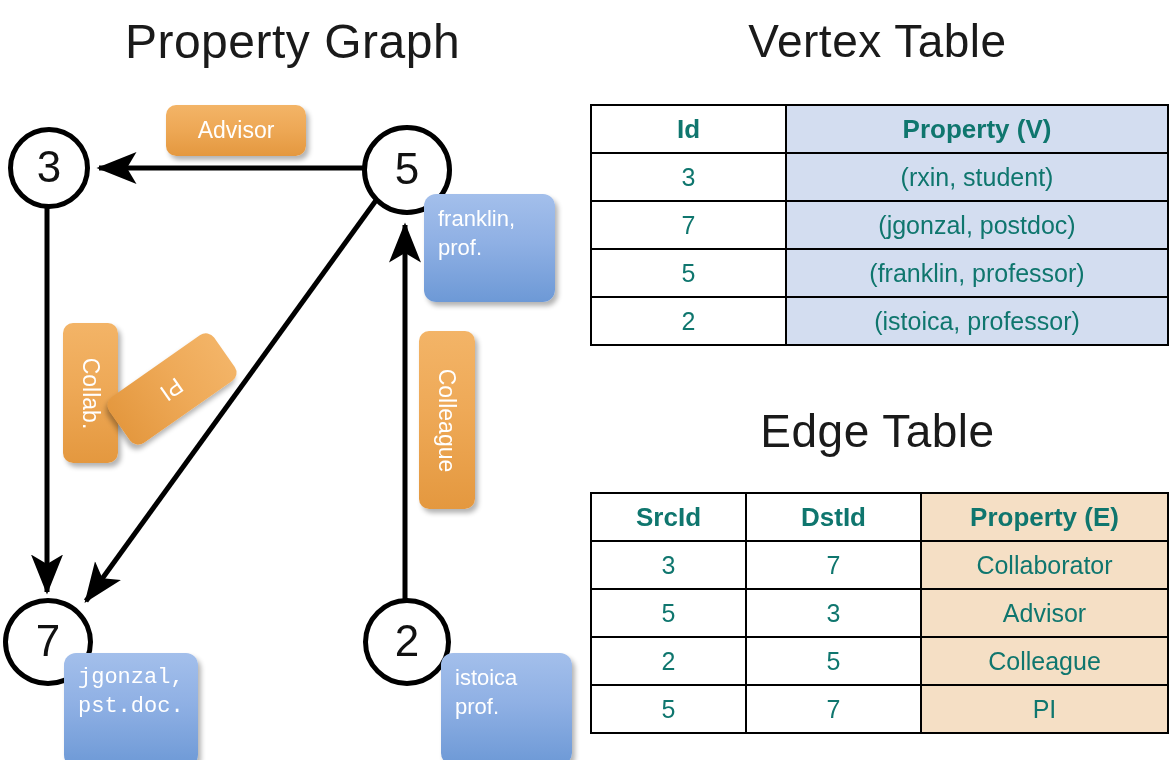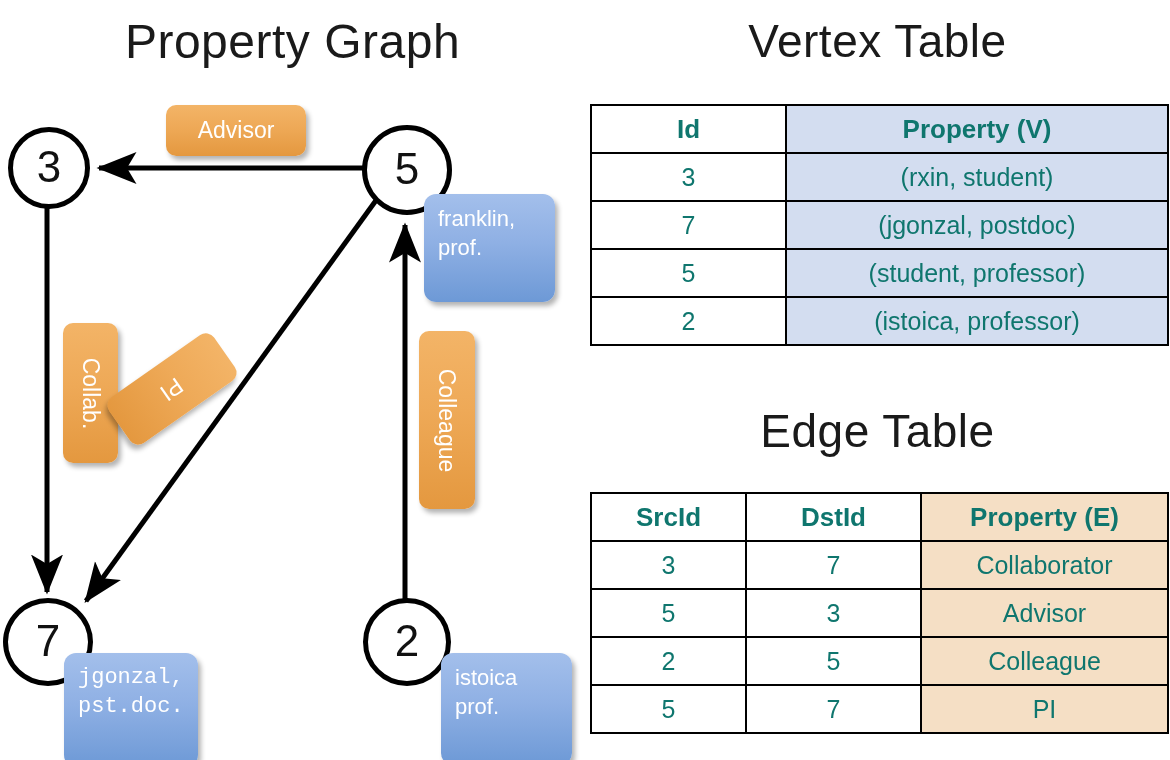--- a/index.html
+++ b/index.html
@@ -232,21 +232,21 @@
     <tr>
       <td>3</td>
       <td class="prop-v sep-left">(rxin, student)</td>
     </tr>
     <tr>
       <td>7</td>
       <td class="prop-v sep-left">(jgonzal, postdoc)</td>
     </tr>
     <tr>
       <td>5</td>
-      <td class="prop-v sep-left">(student, professor)</td>
+      <td class="prop-v sep-left">(franklin, professor)</td>
     </tr>
     <tr>
       <td>2</td>
       <td class="prop-v sep-left">(istoica, professor)</td>
     </tr>
   </tbody>
 </table>
 
 <table class="tbl" id="edge-table">
   <colgroup>

